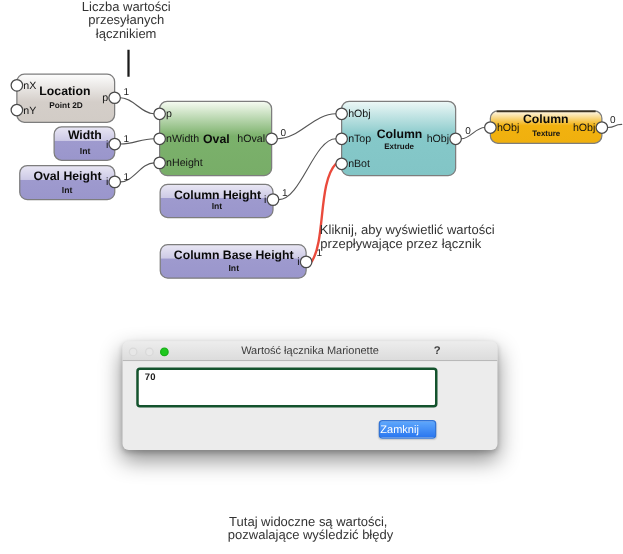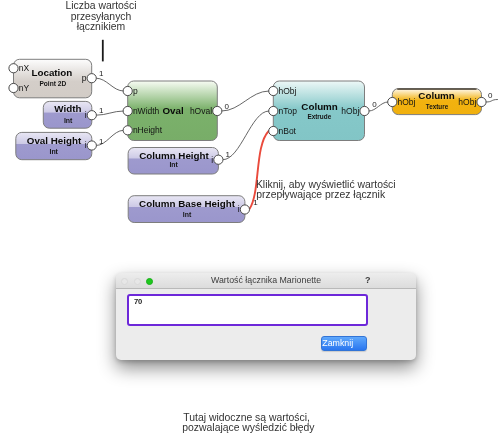--- a/index.html
+++ b/index.html
@@ -4,33 +4,33 @@
 <style>
   html,body{margin:0;padding:0;}
   #stage{will-change:transform;}
   *{-webkit-font-smoothing:antialiased;}
   body{width:498px;height:443px;background:#ffffff;font-family:"Liberation Sans",sans-serif;overflow:hidden;position:relative;}
   #stage{position:absolute;left:0;top:0;width:498px;height:443px;background:#ffffff;}
 
   svg#graph{position:absolute;left:0;top:0;width:498px;height:443px;}
 
   
-  #dialog{position:absolute;left:116px;top:273.3px;width:300px;height:87px;border-radius:5px;
+  #dialog{position:absolute;left:98px;top:273.3px;width:300px;height:87px;border-radius:5px;
      background:#ececec;box-shadow:0 8px 18px rgba(0,0,0,0.45), 0 2px 4px rgba(0,0,0,0.18);}
   #titlebar{position:relative;height:14.9px;background:linear-gradient(#ededed,#dcdcdc);
      border-bottom:1px solid #b9b9b9;border-radius:5px 5px 0 0;}
   #titlebar .tb-title{position:absolute;left:0;right:0;top:2.1px;text-align:center;font-size:8.8px;
      color:#3c3c3c;line-height:10px;}
   .tl{position:absolute;top:4.8px;width:7px;height:7px;border-radius:50%;box-sizing:border-box;}
   #tl1{left:5.0px;background:#e7e7e7;border:1px solid #d9d9d9;}
   #tl2{left:18.3px;background:#e7e7e7;border:1px solid #d9d9d9;}
   #tl3{left:30.3px;background:#1ec81e;border:1px solid #19b019;}
   #helpq{position:absolute;left:249px;top:1.5px;font-size:9px;color:#3d3d3d;font-weight:bold;line-height:11px;}
   #field{position:absolute;left:10.9px;top:20.3px;width:240.9px;height:32.2px;box-sizing:border-box;background:#fff;
-      border:2px solid #6d28d9;border-radius:3px;}
+      border:2px solid #14532d;border-radius:3px;}
   #field .val{position:absolute;left:5px;top:1.5px;font-size:7.6px;color:#1d1d1d;font-weight:bold;line-height:9px;}
   #closebtn{position:absolute;left:205.3px;top:62.5px;width:43.6px;height:13.2px;border-radius:3px;
       background:linear-gradient(#5fa8fc,#2a76ef);border:1px solid #3274d6;color:#fff;font-size:8.8px;
       line-height:13.4px;box-shadow:0 1px 1px rgba(0,0,0,0.14);}
 </style>
 </head>
 <body>
 
 <div id="stage">
 

